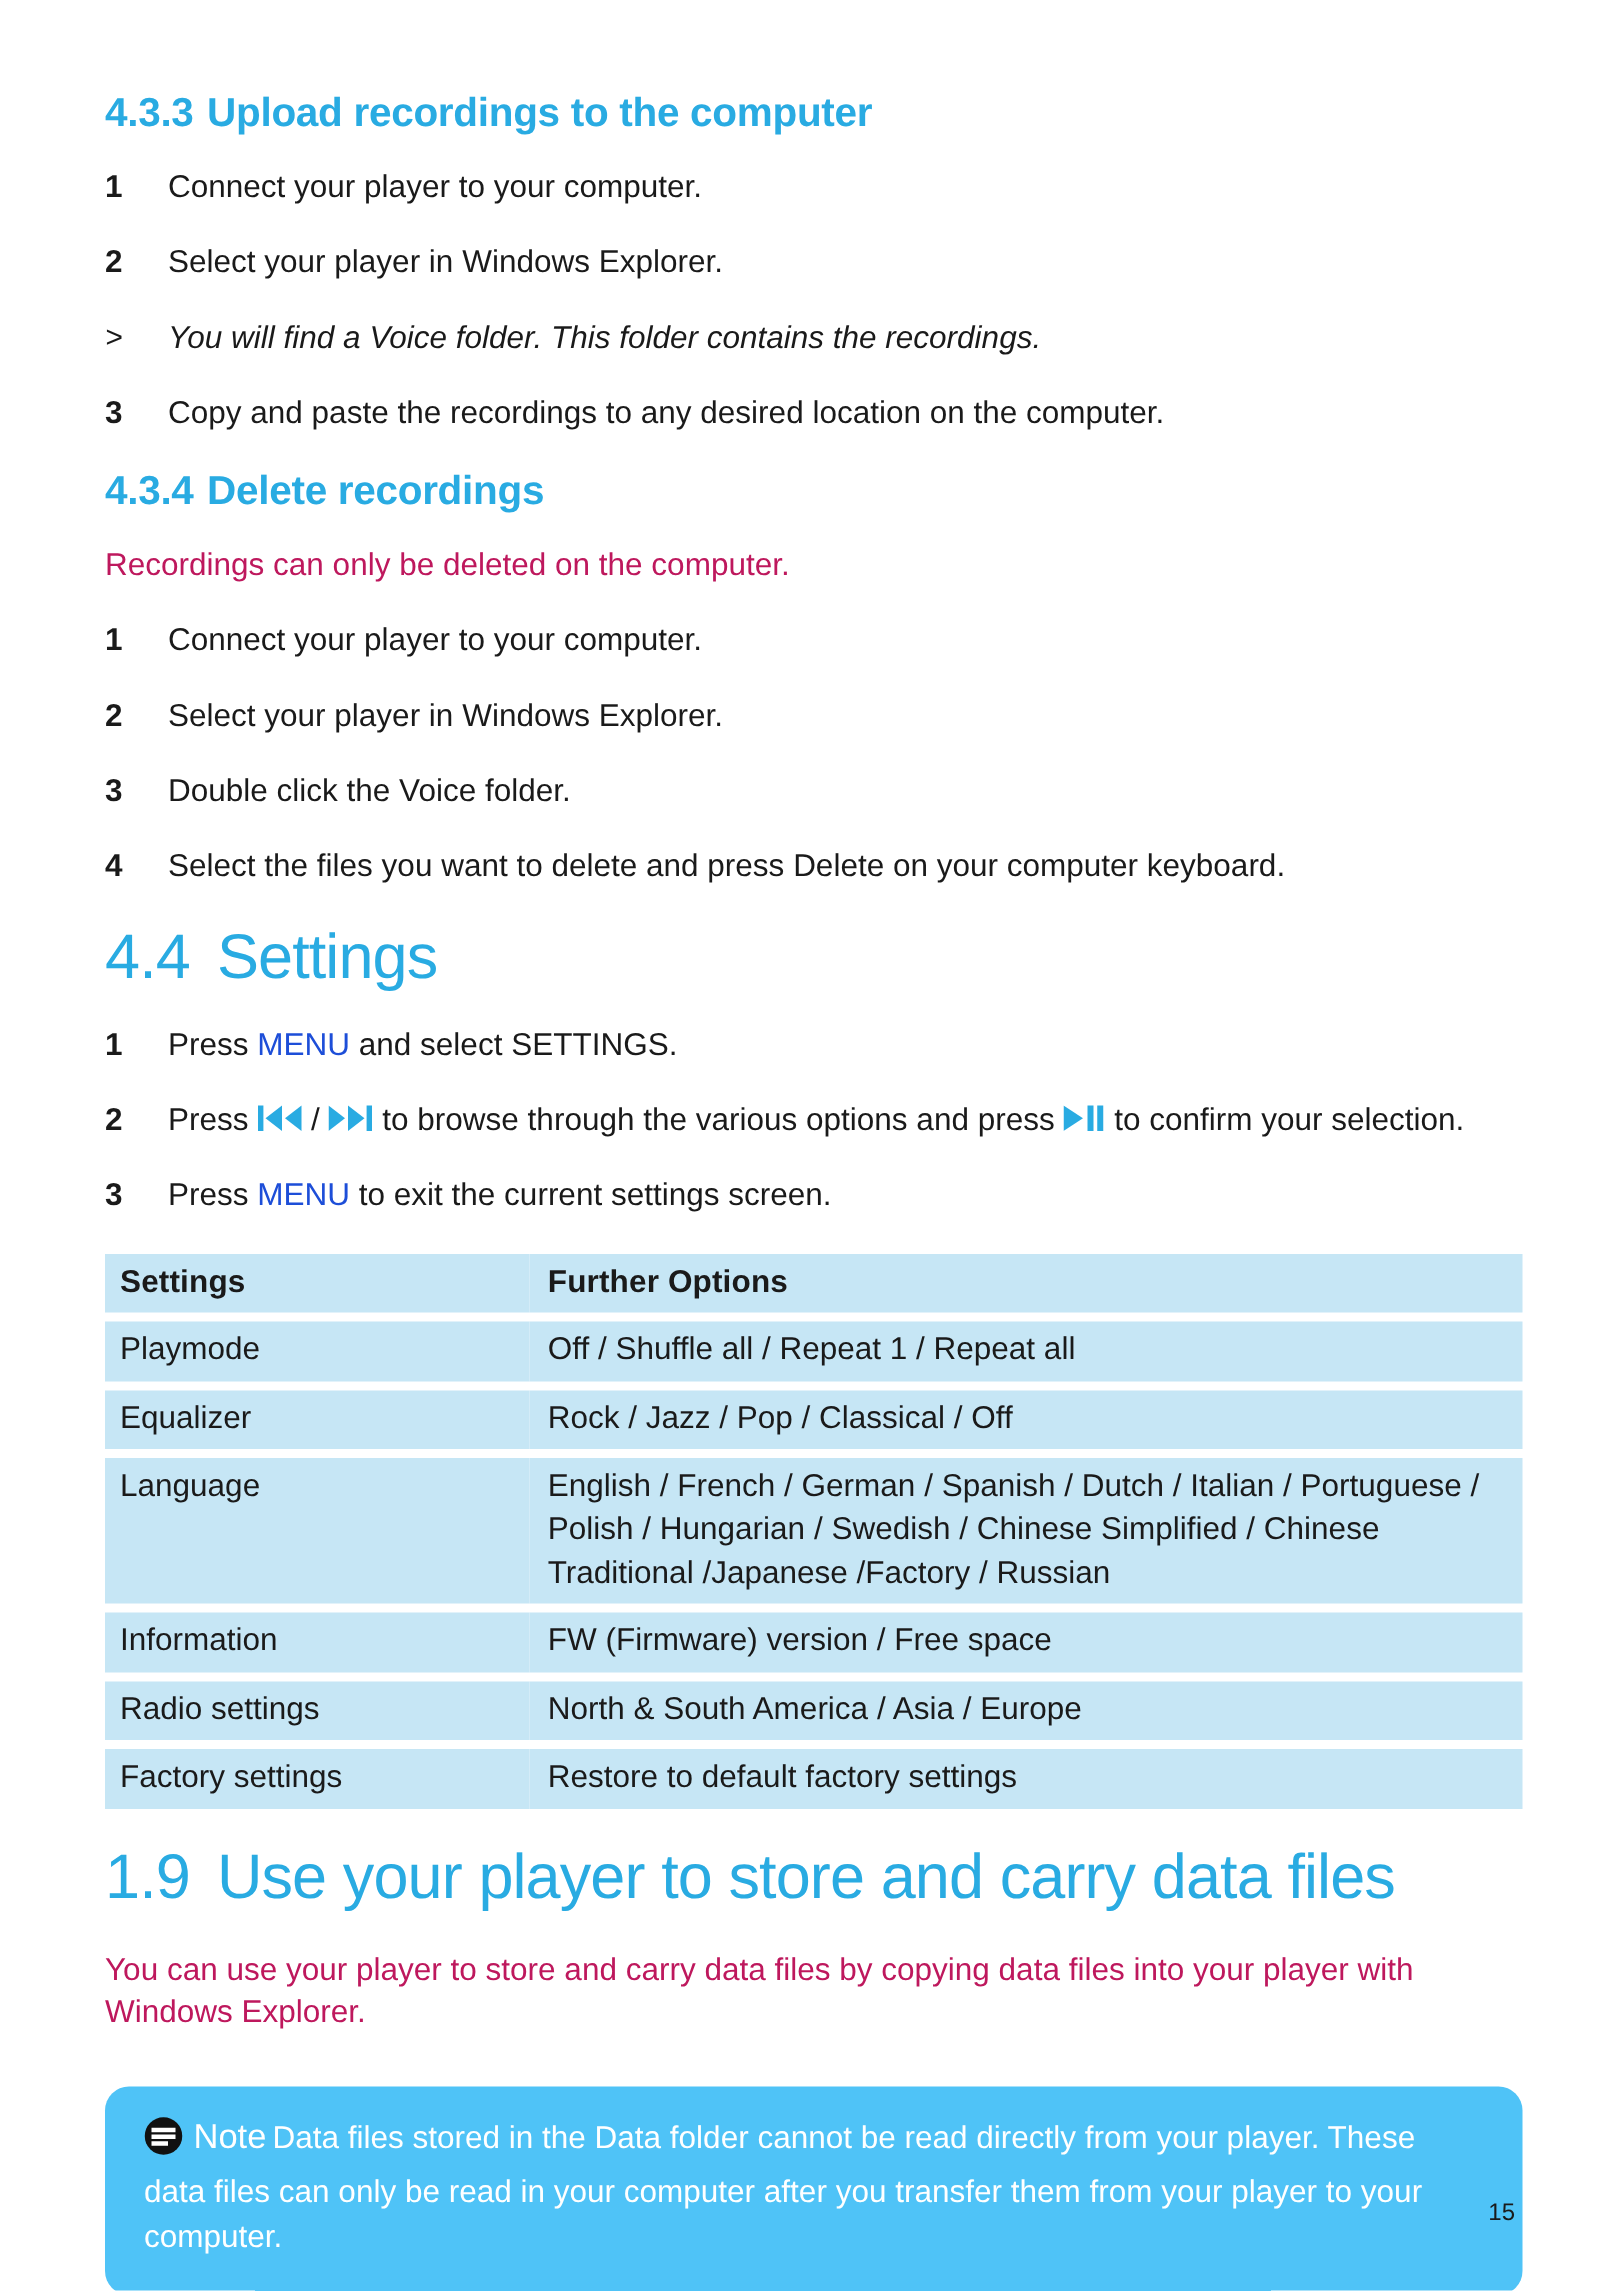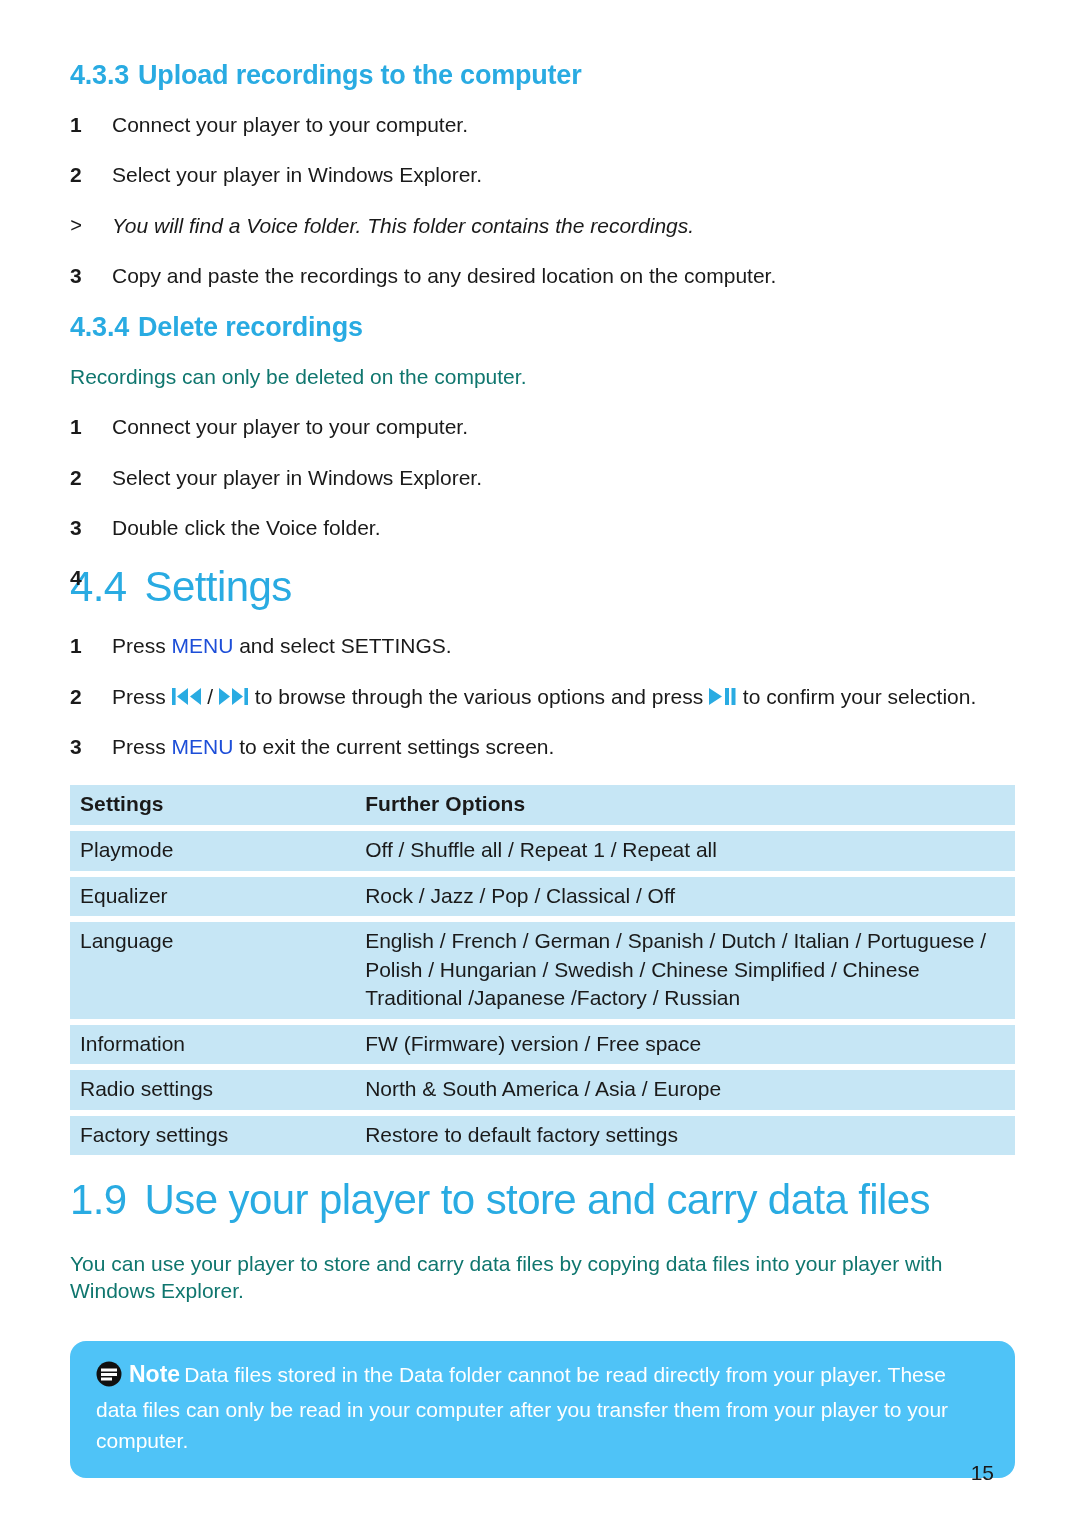--- a/index.html
+++ b/index.html
@@ -47,21 +47,21 @@
     margin: 0;
     line-height: 1.1;
   }
   .h2 .num { margin-right: 18px; margin-top: 40px; }
 
   
   .para {
     font-size: 21px;
     line-height: 1.32;
     margin: 0 0 22px 0;
-    color: #0f766e;
+    color: #be185d;
   }
   .step {
     position: relative;
     padding-left: 42px;
     font-size: 21px;
     line-height: 1.35;
     margin: 0 0 22px 0;
   }
   .step .marker {
     position: absolute;
@@ -121,31 +121,31 @@
     line-height: 1.45;
     width: 893px;
     box-sizing: content-box;
   }
   .note-icon {
     display: inline-block;
     vertical-align: -5px;
     margin-right: 7px;
   }
   .note-label {
-    font-weight: bold;
+    font-weight: normal;
     font-size: 23px;
     margin-right: 4px;
   }
 
   
   .pageno {
     position: absolute;
-    right: 86px;
+    right: 70px;
     bottom: 42px;
-    font-size: 21px;
+    font-size: 16px;
     color: #1a1a1a;
   }
 </style>
 </head>
 <body>
 
 <div class="page">
   <div class="content">
 
     <h3 class="h3">
@@ -159,21 +159,21 @@
       </div>
 
     <h3 class="h3" style="margin-top:4px">
       <span class="num">4.3.4</span><span>Delete recordings</span>
     </h3>
     <p class="para">Recordings can only be deleted on the computer.</p>
     <div>
         <p class="step"><span class="marker">1</span><span><span>Connect your player to your computer.</span></span></p>
         <p class="step"><span class="marker">2</span><span><span>Select your player in </span><b>Windows Explorer</b><span>.</span></span></p>
         <p class="step"><span class="marker">3</span><span><span>Double click the </span><b>Voice</b><span> folder.</span></span></p>
-        <p class="step"><span class="marker">4</span></p>
+        <p class="step"><span class="marker">4</span><span><span>Select the files you want to delete and press </span><b>Delete</b><span> on your computer keyboard.</span></span></p>
       </div>
 
     <h2 class="h2" style="margin-top:8px;margin-bottom:22px">
       <span class="num">4.4</span><span>Settings</span>
     </h2>
     <div>
         <p class="step"><span class="marker">1</span><span><span>Press </span><span class="blue-word">MENU</span><span> and select </span><b>SETTINGS</b><span>.</span></span></p>
         <p class="step"><span class="marker">2</span><span><span>Press </span><span class="tp"><svg width="30" height="19" viewBox="0 0 30 19">
                 <rect x="0" y="1" width="3.6" height="17" fill="#29abe2"></rect>
                 <polygon points="16,1 16,18 5,9.5" fill="#29abe2"></polygon>

